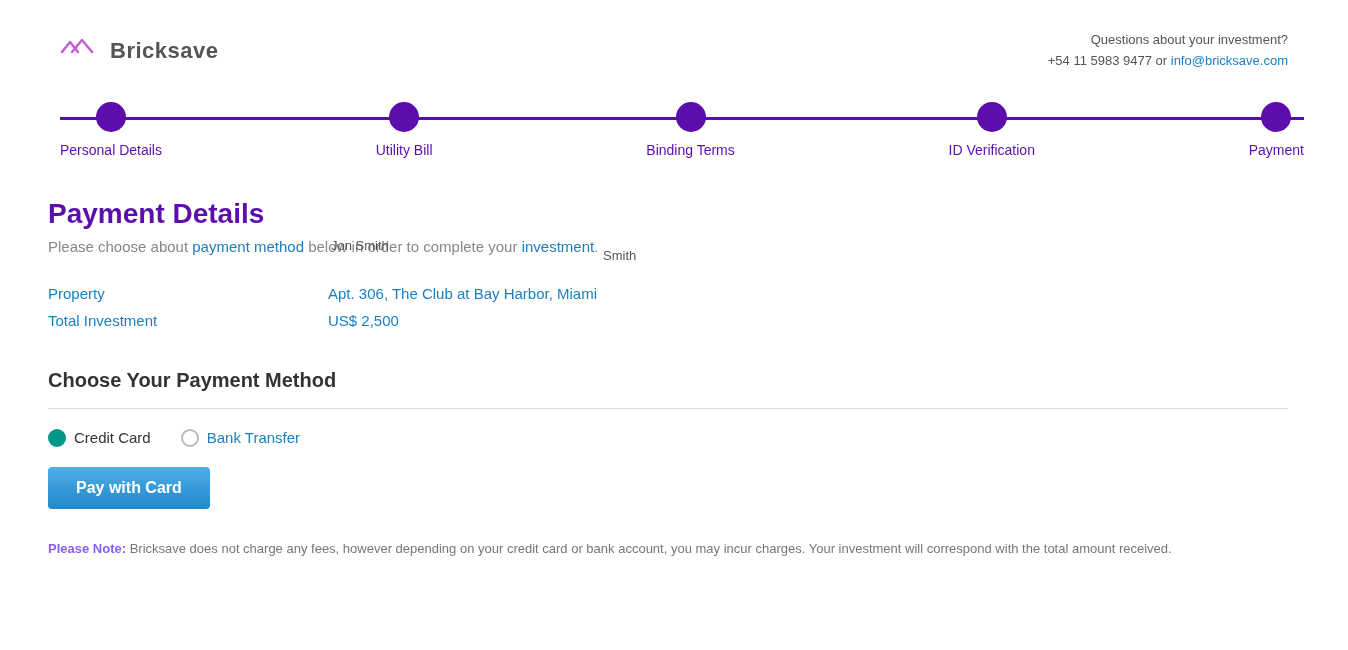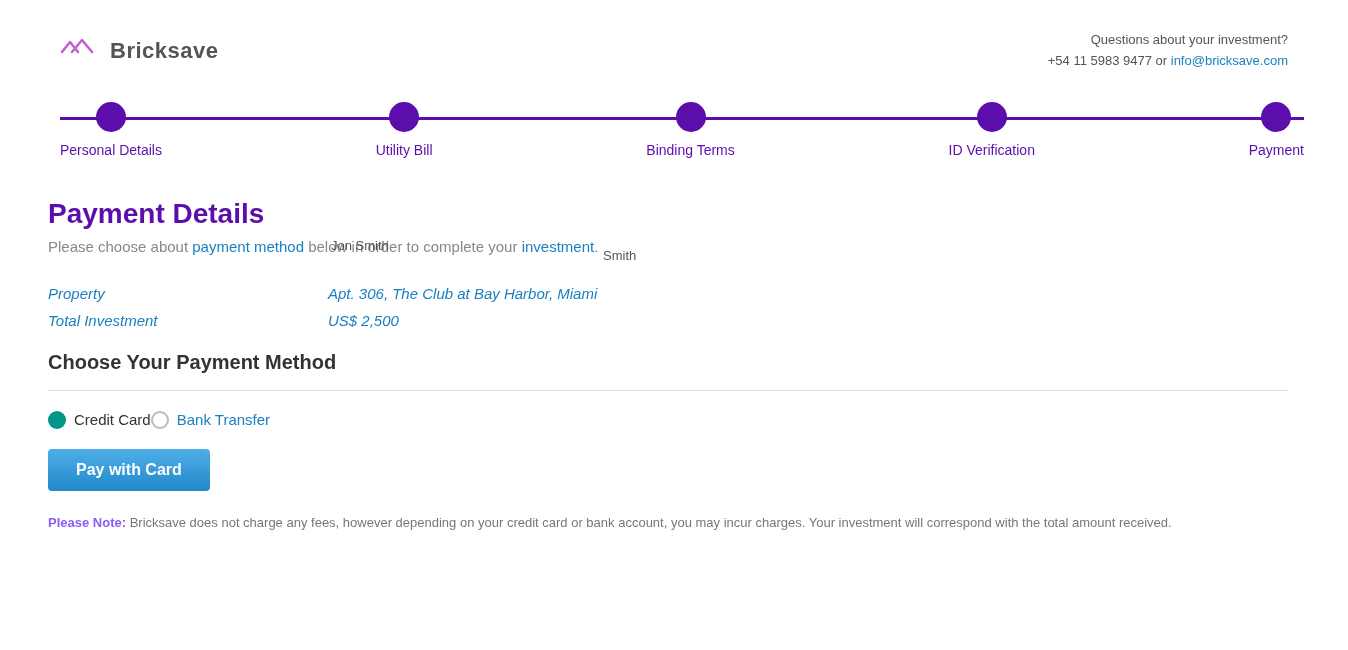--- a/index.html
+++ b/index.html
@@ -106,22 +106,21 @@
       font-size: 15px;
       color: #888;
       margin-bottom: 30px;
     }
     .subtitle span.highlight {
       color: #1a7fc1;
     }
 
     
     .property-section {
-      margin-bottom: 22px;
-      font-style: italic;
+      margin-bottom: 40px;
     }
     .property-row {
       display: flex;
       margin-bottom: 10px;
       font-size: 15px;
     }
     .property-label {
       width: 280px;
       color: #1a7fc1;
     }
@@ -139,20 +138,21 @@
 
     .divider {
       border: none;
       border-top: 1px solid #ddd;
       margin-bottom: 20px;
     }
 
     .payment-options {
       display: flex;
       align-items: center;
+      gap: 30px;
       margin-bottom: 20px;
     }
     .payment-option {
       display: flex;
       align-items: center;
       gap: 8px;
       cursor: pointer;
       font-size: 15px;
     }
     .radio-selected {
@@ -178,21 +178,21 @@
 
     .pay-button {
       background: linear-gradient(to bottom, #4faee8, #2188c9);
       color: #fff;
       border: none;
       border-radius: 4px;
       padding: 12px 28px;
       font-size: 16px;
       font-weight: 600;
       cursor: pointer;
-      margin-bottom: 22px;
+      margin-bottom: 30px;
     }
 
     
     .note-section {
       font-size: 13px;
       color: #777;
       line-height: 1.6;
       max-width: 1200px;
     }
     .note-section strong {

